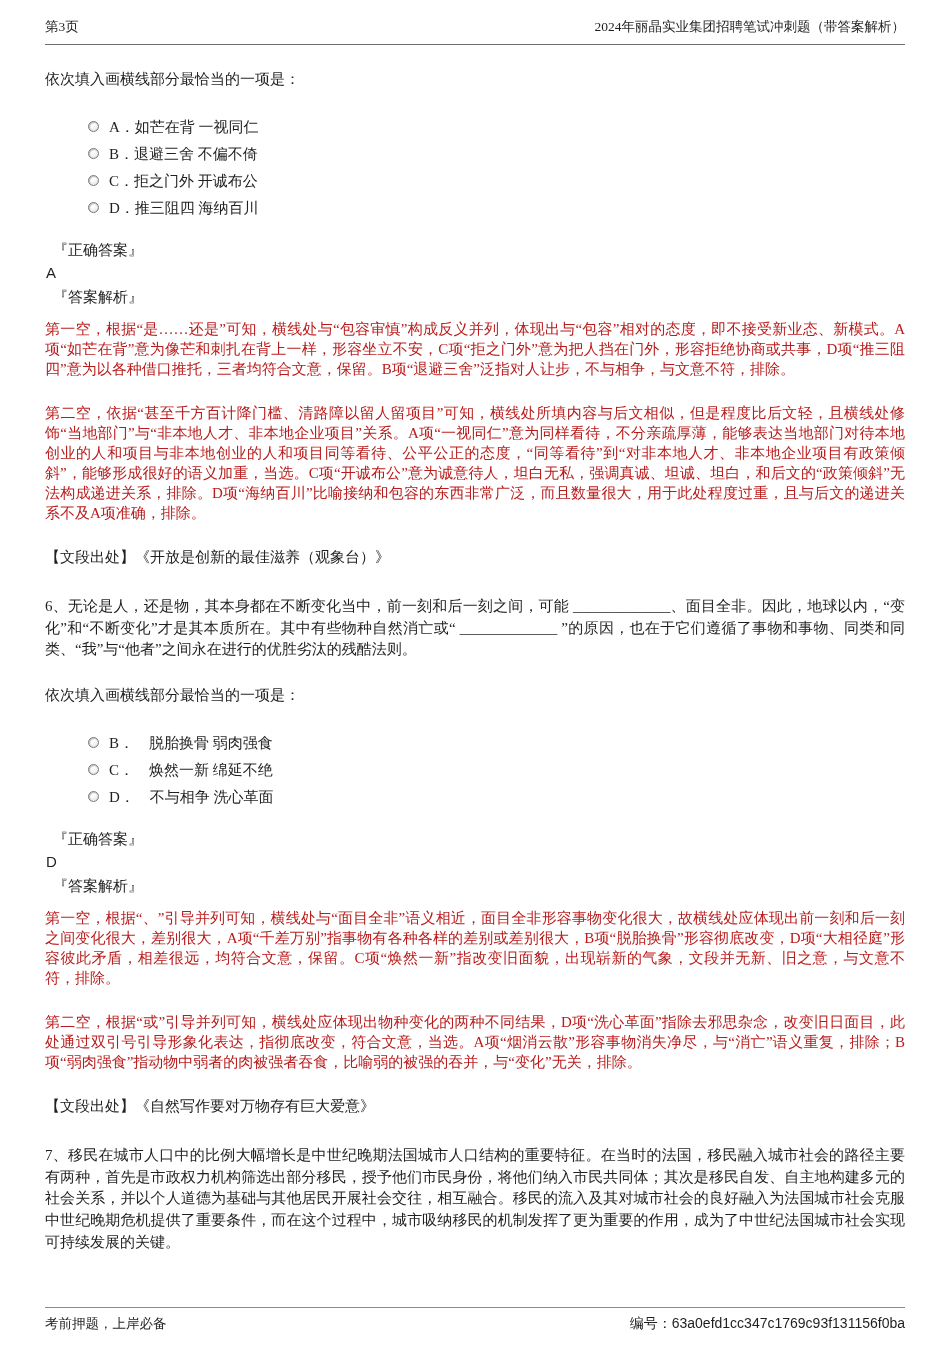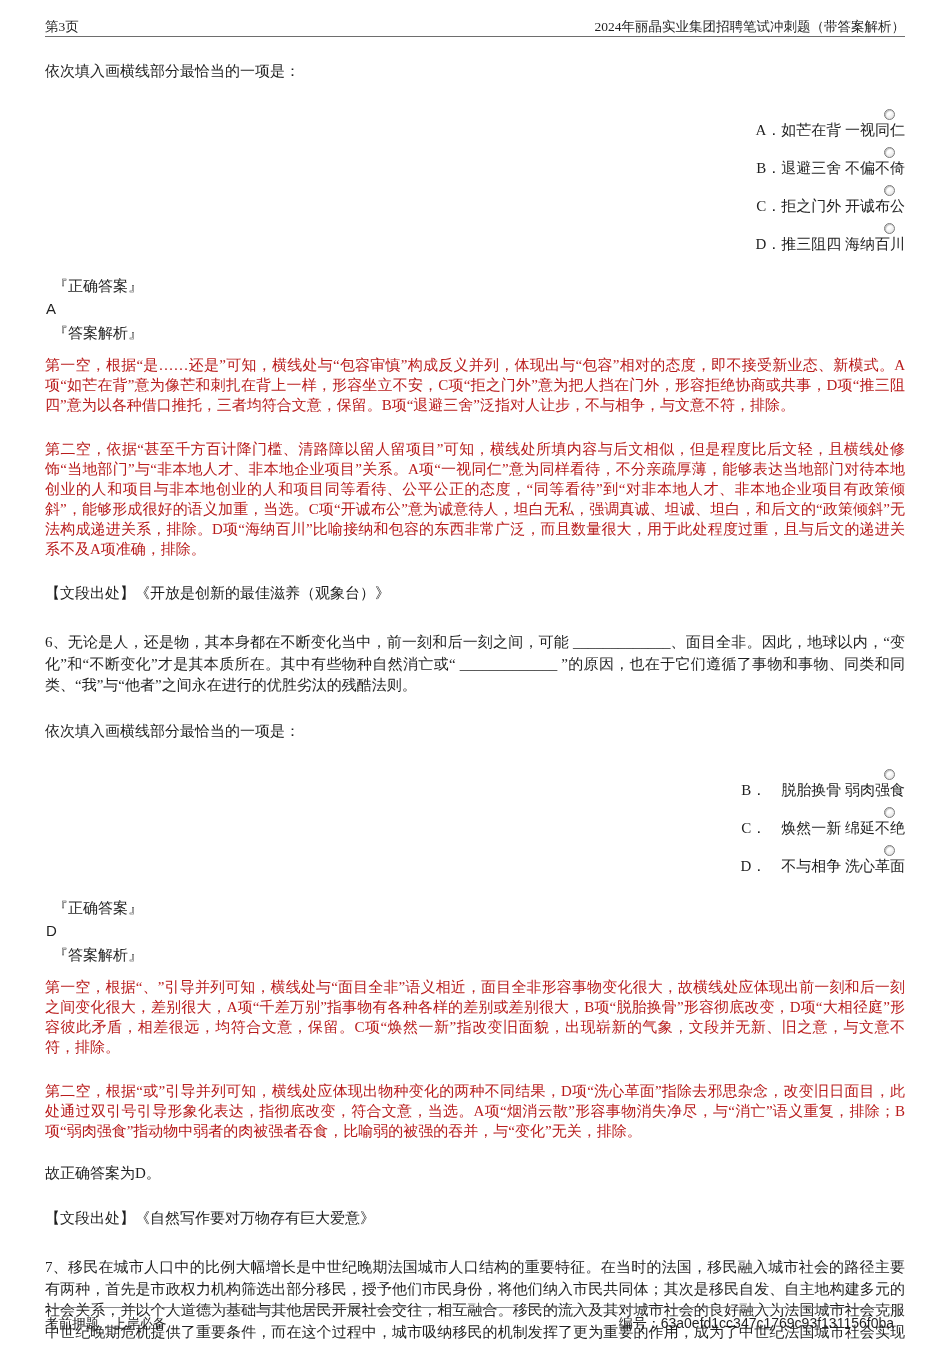--- a/index.html
+++ b/index.html
@@ -13,50 +13,50 @@
     font-family:"Liberation Serif","DejaVu Serif",serif;
     font-size:15px;
     padding:18px 45px 0 45px;
     overflow:hidden;
   }
   .sans { font-family:"Liberation Sans","DejaVu Sans",sans-serif; }
 
   
   .hdr {
     display:flex; justify-content:space-between; align-items:flex-end;
-    font-size:13.5px; padding-bottom:0; border-bottom:1px solid #6e6e6e;
+    font-size:13.5px; padding-bottom:8px; border-bottom:1px solid #6e6e6e;
   }
 
   
   .stem-cont { margin:14px 0 0 10px; line-height:1.45; text-align:justify; }
   .stem { margin:28px 0 0 0; line-height:1.45; text-align:justify; }
   .prompt { margin:24px 0 0 0; line-height:1.45; }
 
   ul.options { list-style:none; margin:26px 0 0 43px; padding:0; }
-  ul.options li { display:flex; align-items:flex-end; margin-bottom:7px; min-height:20px;flex-direction:column; }
+  ul.options li { display:flex; align-items:center; margin-bottom:7px; min-height:20px; }
   .radio {
     display:inline-block; width:11px; height:11px; border-radius:50%;
     border:1px solid #7a7a7a; margin-right:10px; flex:0 0 auto;
     background:radial-gradient(circle at 35% 30%, #ffffff 25%, #ececec 65%, #c9c9c9 100%);
     box-shadow:inset 1px 1px 1px rgba(0,0,0,0.25);
   }
   .opt-text { line-height:20px; }
 
   .ans-label { margin:22px 0 0 8px; line-height:1.35; }
   .ans-letter { margin:3px 0 0 1px; font-size:15px; line-height:1.3; }
   .exp-label { margin:4px 0 0 8px; line-height:1.35; }
 
   .exp-p { margin:12px 0 0 0; line-height:20px; text-align:justify; color:#b91c1c; }
   .exp-p + .exp-p { margin-top:24px; }
   .conclusion { margin:22px 0 0 0; line-height:1.4; }
   .source { margin:24px 0 0 0; line-height:1.4; }
 
   
   .ftr {
-    position:absolute; left:45px; right:56px; bottom:12px;
+    position:absolute; left:45px; right:45px; bottom:12px;
     border-top:1px solid #8a8a8a; padding-top:7px;
     display:flex; justify-content:space-between; align-items:baseline;
   }
   .ftr-slogan { font-size:13.5px; }
   .ftr-code { font-size:14px; }
   .ftr-code .code-val { font-size:14px; letter-spacing:0; }
 </style>
 </head>
 <body>
 
@@ -111,21 +111,20 @@
       <span class="radio"></span>
       <span class="opt-text">D．　不与相争 洗心革面</span>
     </li>
   </ul>
 
   <p class="ans-label">『正确答案』</p>
   <p class="ans-letter sans">D</p>
   <p class="exp-label">『答案解析』</p>
   <p class="exp-p">第一空，根据“、”引导并列可知，横线处与“面目全非”语义相近，面目全非形容事物变化很大，故横线处应体现出前一刻和后一刻之间变化很大，差别很大，A项“千差万别”指事物有各种各样的差别或差别很大，B项“脱胎换骨”形容彻底改变，D项“大相径庭”形容彼此矛盾，相差很远，均符合文意，保留。C项“焕然一新”指改变旧面貌，出现崭新的气象，文段并无新、旧之意，与文意不符，排除。</p>
   <p class="exp-p">第二空，根据“或”引导并列可知，横线处应体现出物种变化的两种不同结果，D项“洗心革面”指除去邪思杂念，改变旧日面目，此处通过双引号引导形象化表达，指彻底改变，符合文意，当选。A项“烟消云散”形容事物消失净尽，与“消亡”语义重复，排除；B项“弱肉强食”指动物中弱者的肉被强者吞食，比喻弱的被强的吞并，与“变化”无关，排除。</p>
-  <p class="conclusion">故正确答案为D。</p>
   <p class="source">【文段出处】《自然写作要对万物存有巨大爱意》</p>
 
   <p class="stem">7、移民在城市人口中的比例大幅增长是中世纪晚期法国城市人口结构的重要特征。在当时的法国，移民融入城市社会的路径主要有两种，首先是市政权力机构筛选出部分移民，授予他们市民身份，将他们纳入市民共同体；其次是移民自发、自主地构建多元的社会关系，并以个人道德为基础与其他居民开展社会交往，相互融合。移民的流入及其对城市社会的良好融入为法国城市社会克服中世纪晚期危机提供了重要条件，而在这个过程中，城市吸纳移民的机制发挥了更为重要的作用，成为了中世纪法国城市社会实现可持续发展的关键。</p>
 
   <div class="ftr">
     <span class="ftr-slogan">考前押题，上岸必备</span>
     <span class="ftr-code"><span>编号：</span><span class="code-val sans">63a0efd1cc347c1769c93f131156f0ba</span></span>
   </div>
 
 </div>

